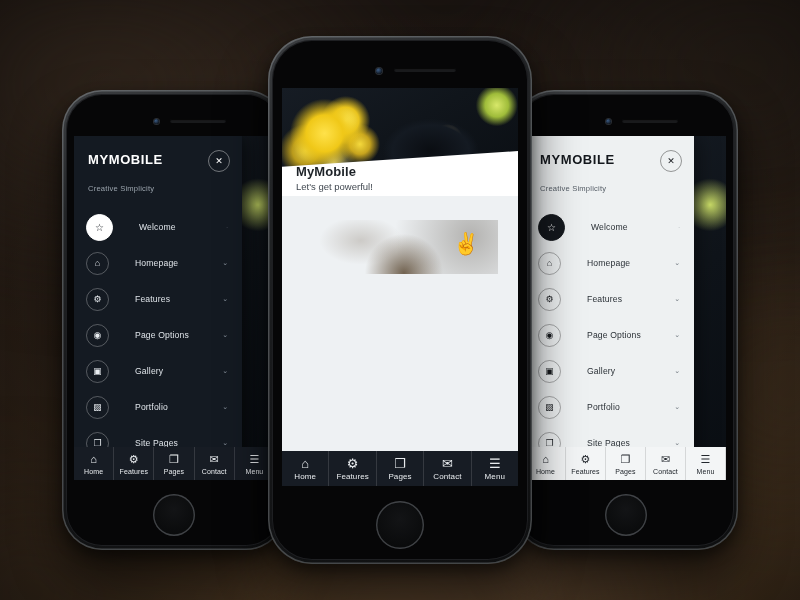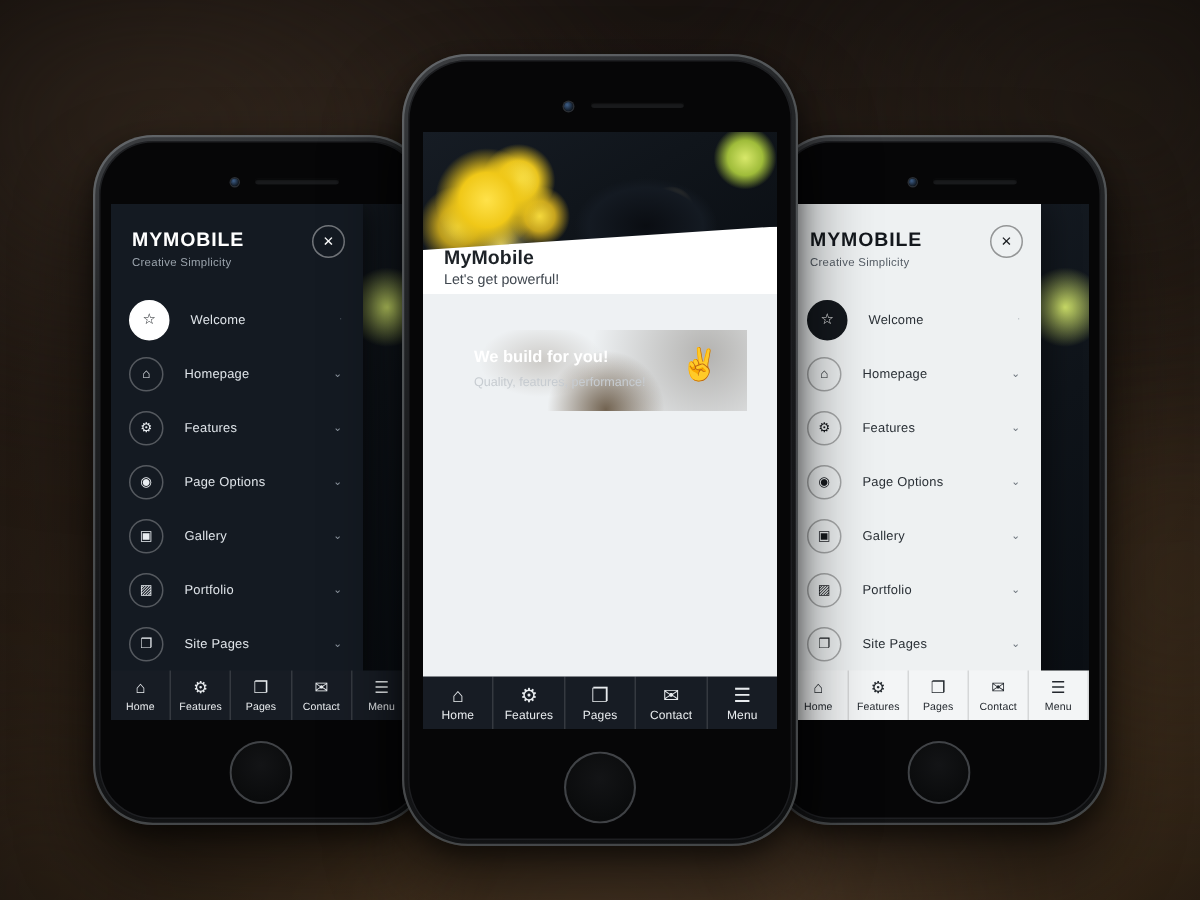--- a/index.html
+++ b/index.html
@@ -186,21 +186,21 @@
     width: 84%;
     background: #141a22;
     box-shadow: 6px 0 18px rgba(0,0,0,.55);
     overflow: hidden;
   }
   .menu-panel.light { background: #eef1f2; box-shadow: 6px 0 18px rgba(0,0,0,.35); }
 
   .menu-head { padding: 16px 14px 10px; position: relative; }
   .menu-brand { font-size: 13px; font-weight: bold; letter-spacing: .6px; color: #fff; }
   .menu-panel.light .menu-brand { color: #14181d; }
-  .menu-tag { font-size: 7.6px; color: #9aa3ac; margin-top: 3px; letter-spacing: .2px; }
+  .menu-tag { font-size: 7.6px; color: #9aa3ac; margin-top: 17px; letter-spacing: .2px; }
   .menu-panel.light .menu-tag { color: #555d66; }
   .menu-close {
     position: absolute; right: 12px; top: 14px;
     width: 22px; height: 22px; border-radius: 50%;
     border: 1px solid rgba(255,255,255,.4);
     color: #fff; font-size: 9px;
     display: flex; align-items: center; justify-content: center;
   }
   .menu-panel.light .menu-close { border-color: rgba(0,0,0,.38); color: #15181c; }
 
@@ -213,21 +213,21 @@
     font-size: 9px; color: #e9edf1; flex: 0 0 auto;
   }
   .menu-panel.light .menu-ico { border-color: rgba(0,0,0,.30); color: #16191d; }
   .menu-item.active .menu-ico {
     background: #fff; border-color: #fff; color: #13171c;
     width: 27px; height: 27px; font-size: 10px;
   }
   .menu-panel.light .menu-item.active .menu-ico {
     background: #14181d; border-color: #14181d; color: #fff;
   }
-  .menu-lbl { font-size: 8.6px; color: #dfe4e9; margin-left: 14px; letter-spacing: .15px; text-align: center; }
+  .menu-lbl { font-size: 8.6px; color: #dfe4e9; margin-left: 26px; letter-spacing: .15px; text-align: center; }
   .menu-panel.light .menu-lbl { color: #2a3036; }
   .menu-chev {
     position: absolute; right: 14px; top: 50%; transform: translateY(-50%);
     font-size: 7px; color: #8d96a0;
   }
   .menu-panel.light .menu-chev { color: #6d757d; }
   .menu-item.active .menu-chev { font-size: 5px; }
 </style>
 </head>
 <body>
@@ -416,24 +416,20 @@
             <div class="hero-title-wrap">
               <div class="hero-title">MyMobile</div>
               <div class="hero-sub">Let's get powerful!</div>
             </div>
           </div>
 
           <div class="content-area">
 
             <div class="promo">
               <div class="promo-tex"></div>
-              <div class="promo-body">
-                <div class="promo-title">We build for you!</div>
-                <div class="promo-sub">Quality, features, performance!</div>
-              </div>
               <div class="promo-hand">✌</div>
             </div>
           </div>
 
           <div class="tabbar" style="position:absolute;left:0;right:0;bottom:0;">
             <div class="tab">
               <span class="tab-ico" style="font-size:13px;">⌂</span>
               <span class="tab-lbl" style="font-size:8px;">Home</span>
             </div>
             <div class="tab">

